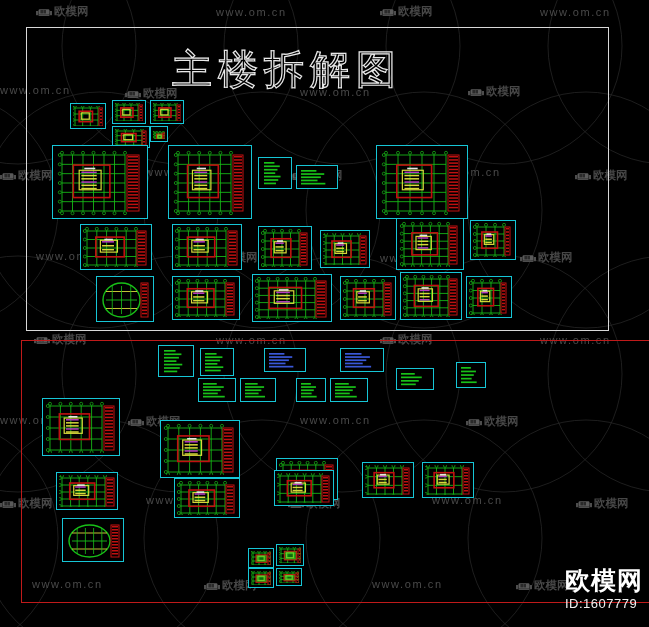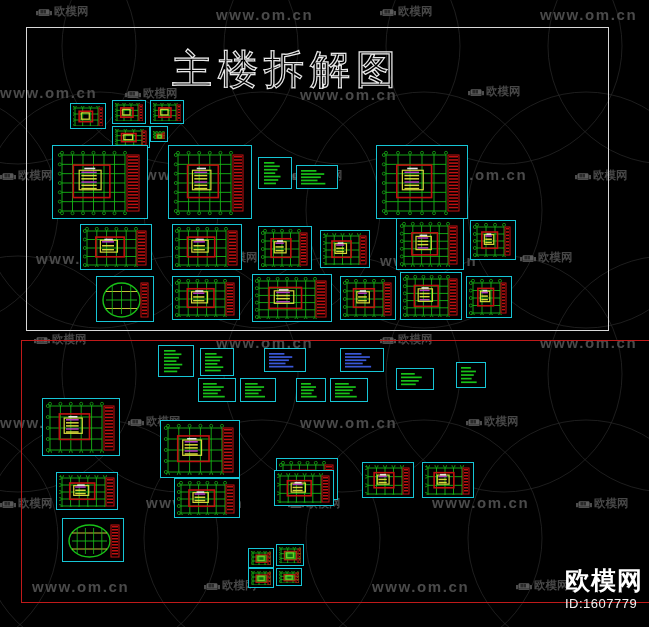--- a/index.html
+++ b/index.html
@@ -6,21 +6,21 @@
   body{width:649px;height:627px;overflow:hidden;position:relative;
        font-family:"Liberation Sans", sans-serif;}
   #stage{position:absolute;inset:0;width:649px;height:627px;background:#000;overflow:hidden;}
 
   
   .arcs{position:absolute;inset:0;pointer-events:none;}
 
   
   .wm{position:absolute;white-space:nowrap;pointer-events:none;
       color:#474747;font-size:11px;letter-spacing:1px;}
-  .wm.url{color:#4a4a4a;font-size:15px;letter-spacing:1.6px;font-weight:bold;}
+  .wm.url{color:#4a4a4a;font-size:11px;letter-spacing:1.6px;}
   .wm .sofa{display:inline-block;vertical-align:-2px;margin-right:2px;}
   .wm .cn{font-weight:bold;font-size:11.5px;letter-spacing:0;}
 
   
   .frame{position:absolute;box-sizing:border-box;}
   .frame.white{border:1px solid #d8d8d8;}
   .frame.red{border:1px solid #c01a1a;}
 
   
   .blk{position:absolute;box-sizing:border-box;border:1.4px solid #16c6d6;

